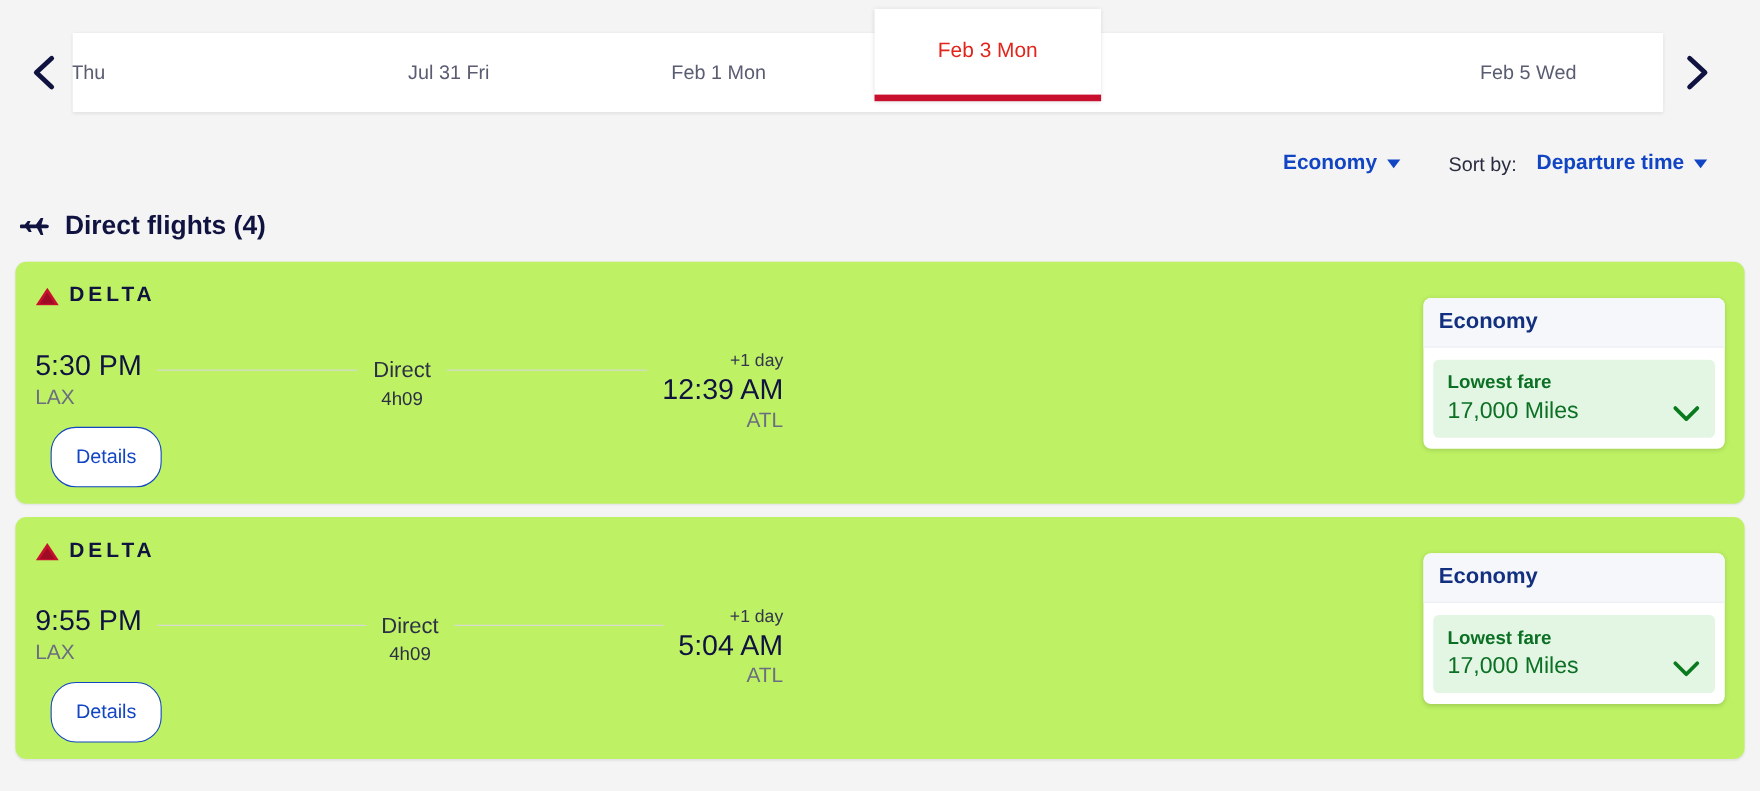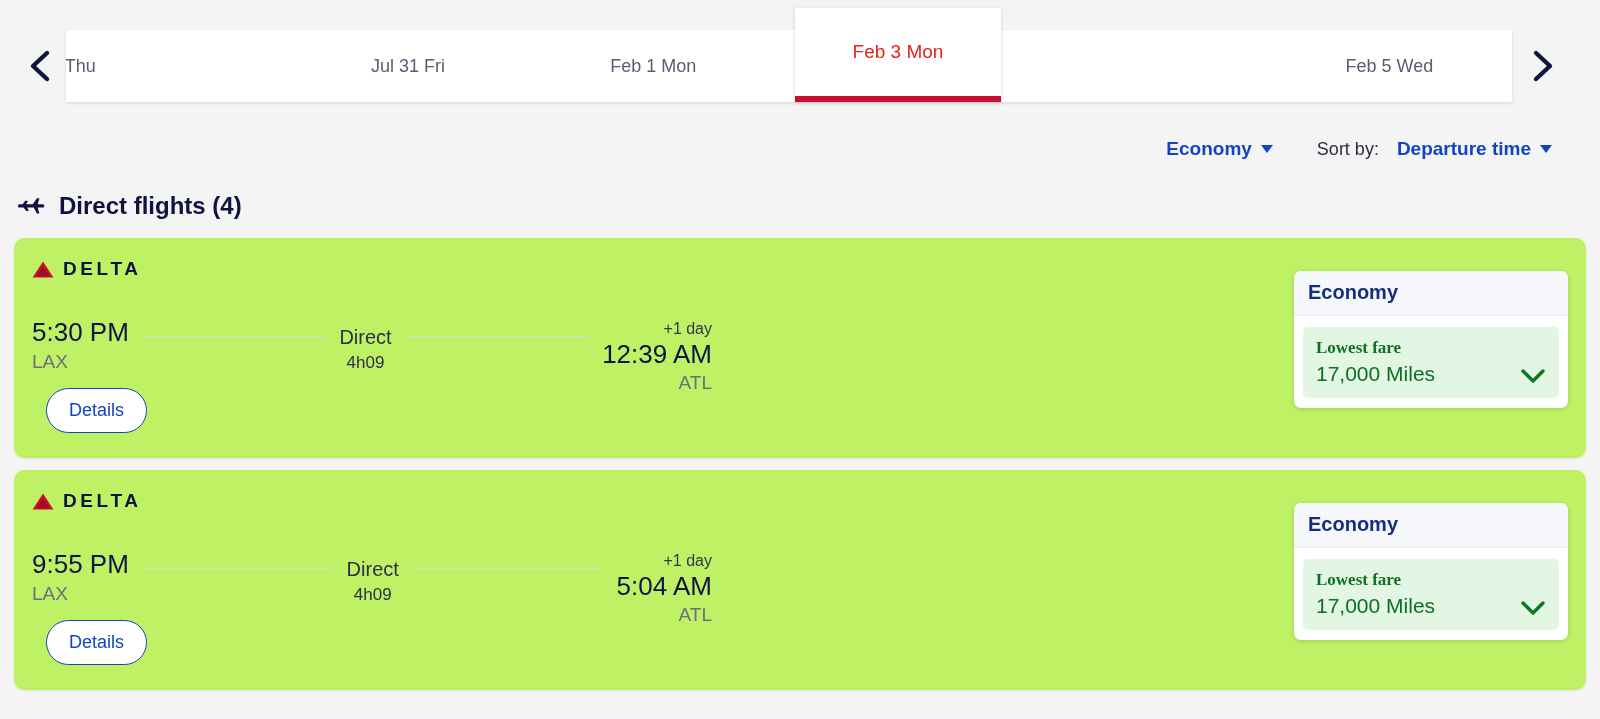--- a/index.html
+++ b/index.html
@@ -46,21 +46,21 @@
     font-size: 18px;
     color: #5a5d72;
     cursor: pointer;
     white-space: nowrap;
   }
   .date-tab.clipped { justify-content: flex-start; padding-left: 0; margin-left: -26px; }
 
   .date-tab-selected {
     position: absolute;
     left: 795px; top: 8px;
-    width: 206px; height: 94px;
+    width: 206px; height: 84px;
     background: #ffffff;
     box-shadow: 0 1px 4px rgba(0,0,0,.15);
     border-bottom: 6px solid #c8102e;
     display: flex;
     align-items: center;
     justify-content: center;
     font-size: 19px;
     color: #e1251b;
     cursor: pointer;
     z-index: 4;
@@ -191,21 +191,21 @@
     color: #2c2f45;
     line-height: 1.5;
     white-space: nowrap;
   }
   .spacer-top { height: 17px; }
 
   .details-btn {
     position: absolute;
     left: 32px; top: 150px;
     min-width: 96px;
-    height: 45px;
+    height: 55px;
     padding: 0 22px;
     border: 1.6px solid #1245c4;
     border-radius: 23px;
     background: #fff;
     color: #1245c4;
     font-size: 18px;
     font-family: "Liberation Sans", sans-serif;
     cursor: pointer;
     display: flex;
     align-items: center;
@@ -240,21 +240,20 @@
     justify-content: space-between;
     cursor: pointer;
   }
   .fare-text { display: flex; flex-direction: column; }
   .fare-label {
     font-size: 17px;
     font-weight: bold;
     color: #0b7024;
     line-height: 1.45;
     white-space: nowrap;
-    font-family: Liberation Serif, serif;
   }
   .fare-price {
     font-size: 21px;
     color: #0b7024;
     line-height: 1.25;
     white-space: nowrap;
   }
   .fare-chev { color: #0a7a1e; display: flex; padding-bottom: 3px; }
 </style>
 </head>

